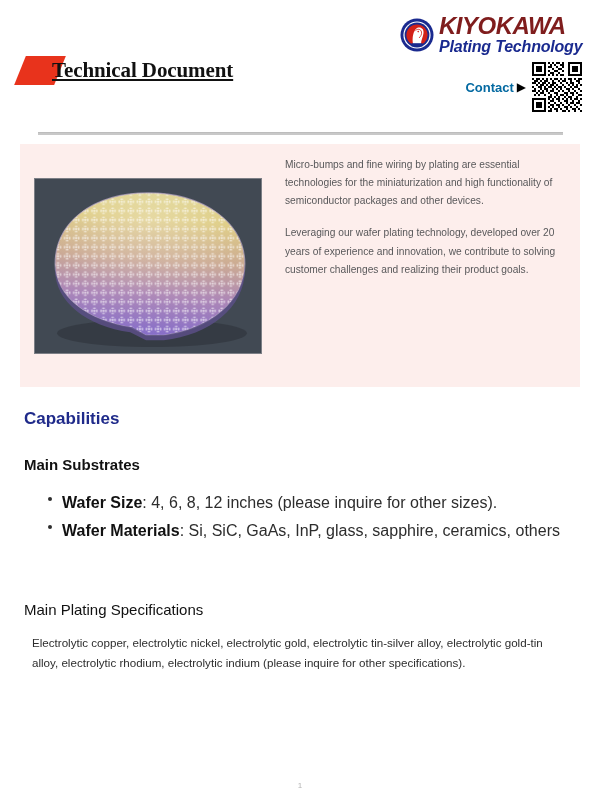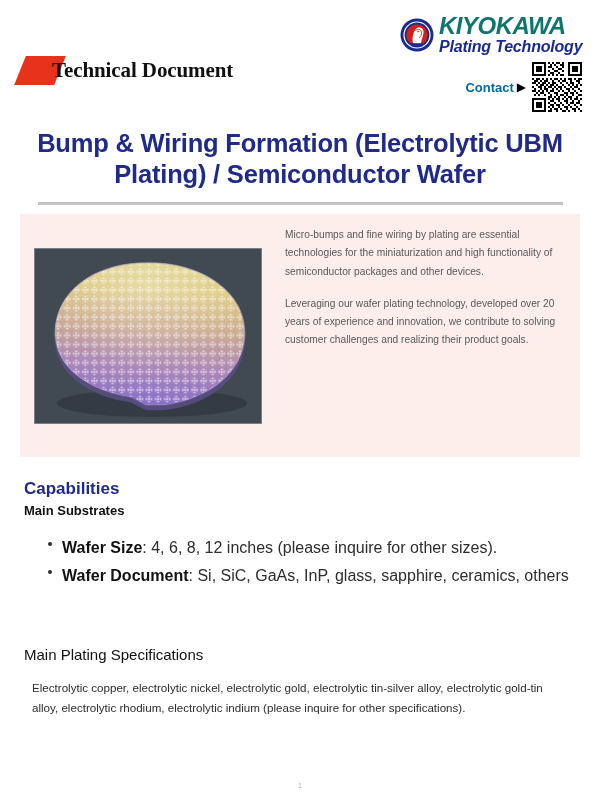--- a/index.html
+++ b/index.html
@@ -43,21 +43,21 @@
   .brand-text {
     display: flex;
     flex-direction: column;
     line-height: 1.0;
   }
 
   .brand-name {
     font-size: 24px;
     font-weight: bold;
     font-style: italic;
-    color: #0f766e;
+    color: #7f1d1d;
     letter-spacing: -0.5px;
   }
 
   .brand-sub {
     font-size: 16px;
     font-weight: bold;
     font-style: italic;
     color: #1a2a8f;
     letter-spacing: -0.2px;
     margin-top: 1px;
@@ -109,20 +109,21 @@
   }
 
   .doc-tag-text {
     font-family: "Liberation Serif", serif;
     font-size: 21px;
     font-weight: bold;
     color: #111111;
     position: relative;
     z-index: 2;
     letter-spacing: -0.1px;
+    text-decoration: underline;
   }
 
   
   .title-block {
     margin-top: 8px;
     padding: 0 24px;
     text-align: center;
   }
 
   .doc-title {
@@ -184,22 +185,22 @@
   }
 
   .section-heading {
     margin-top: 22px;
     font-size: 17px;
     font-weight: bold;
     color: #1f2a8a;
   }
 
   .sub-heading {
-    margin-top: 4px;
-    font-size: 13px;
+    margin-top: 27px;
+    font-size: 15px;
     font-weight: bold;
     color: #111111;
   }
 
   .bullets {
     margin-top: 16px;
     padding-left: 24px;
     list-style: none;
   }
 
@@ -449,21 +450,20 @@
             <rect x="18" y="24" width="1" height="1"></rect>
               <rect x="21" y="24" width="1" height="1"></rect>
               <rect x="24" y="24" width="1" height="1"></rect>
           </g>
         </svg>
       </span>
     </div>
   </div>
 
   <div class="title-block">
-    <h1 class="doc-title">Bump &amp; Wiring Formation (Electrolytic UBM Plating) / Semiconductor Wafer</h1>
     <div class="title-rule"></div>
   </div>
 
   <div class="intro-panel">
 
     <div class="wafer-photo">
       <svg viewBox="0 0 228 176" xmlns="http://www.w3.org/2000/svg">
         <defs>
           <linearGradient id="waferGrad" x1="0.45" y1="0" x2="0.35" y2="1">
             <stop offset="0%" stop-color="#d9cf7e"></stop>
@@ -528,21 +528,21 @@
   </div>
 
   <div class="content">
 
     <h2 class="section-heading">Capabilities</h2>
 
     <h3 class="sub-heading">Main Substrates</h3>
 
     <ul class="bullets">
       <li><b>Wafer Size</b><span>: 4, 6, 8, 12 inches (please inquire for other sizes).</span></li>
-      <li><b>Wafer Document</b><span>: Si, SiC, GaAs, InP, glass, sapphire, ceramics, others</span></li>
+      <li><b>Wafer Materials</b><span>: Si, SiC, GaAs, InP, glass, sapphire, ceramics, others</span></li>
     </ul>
 
     <h3 class="spec-heading">Main Plating Specifications</h3>
 
     <p class="spec-body">Electrolytic copper, electrolytic nickel, electrolytic gold, electrolytic tin-silver alloy, electrolytic gold-tin alloy, electrolytic rhodium, electrolytic indium (please inquire for other specifications).</p>
   </div>
 
   <div class="page-number">1</div>
 
 </div>

